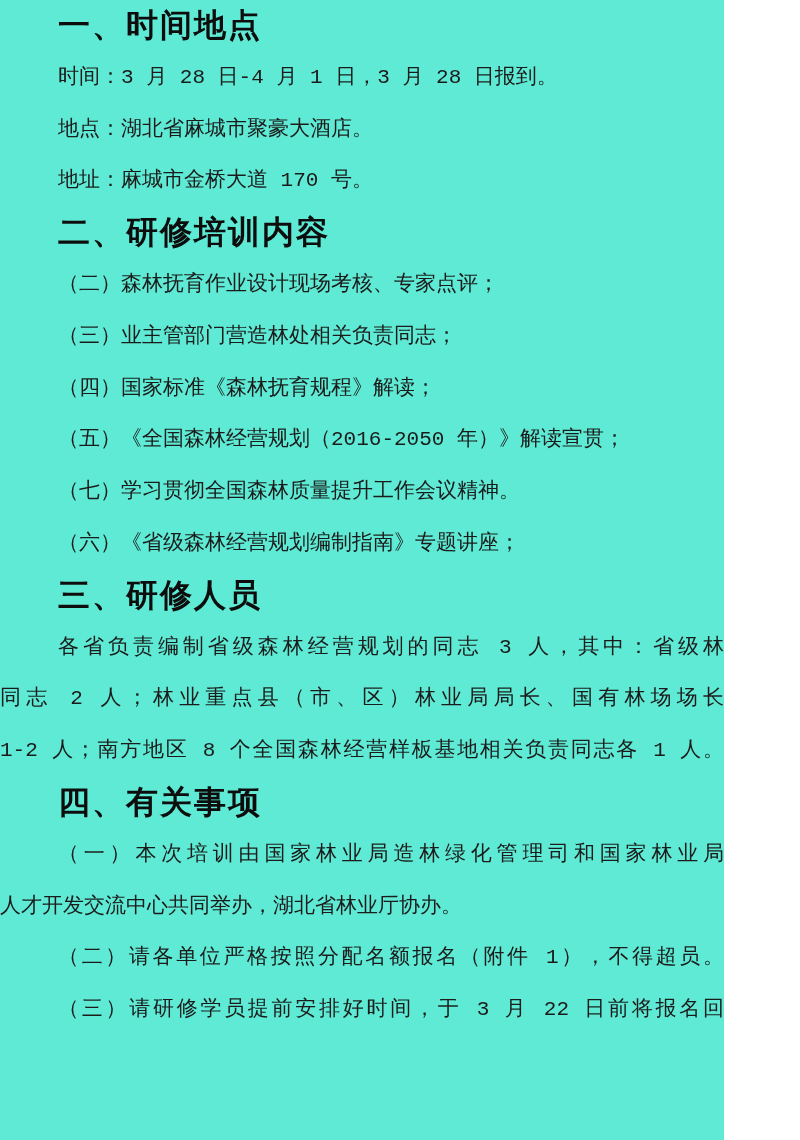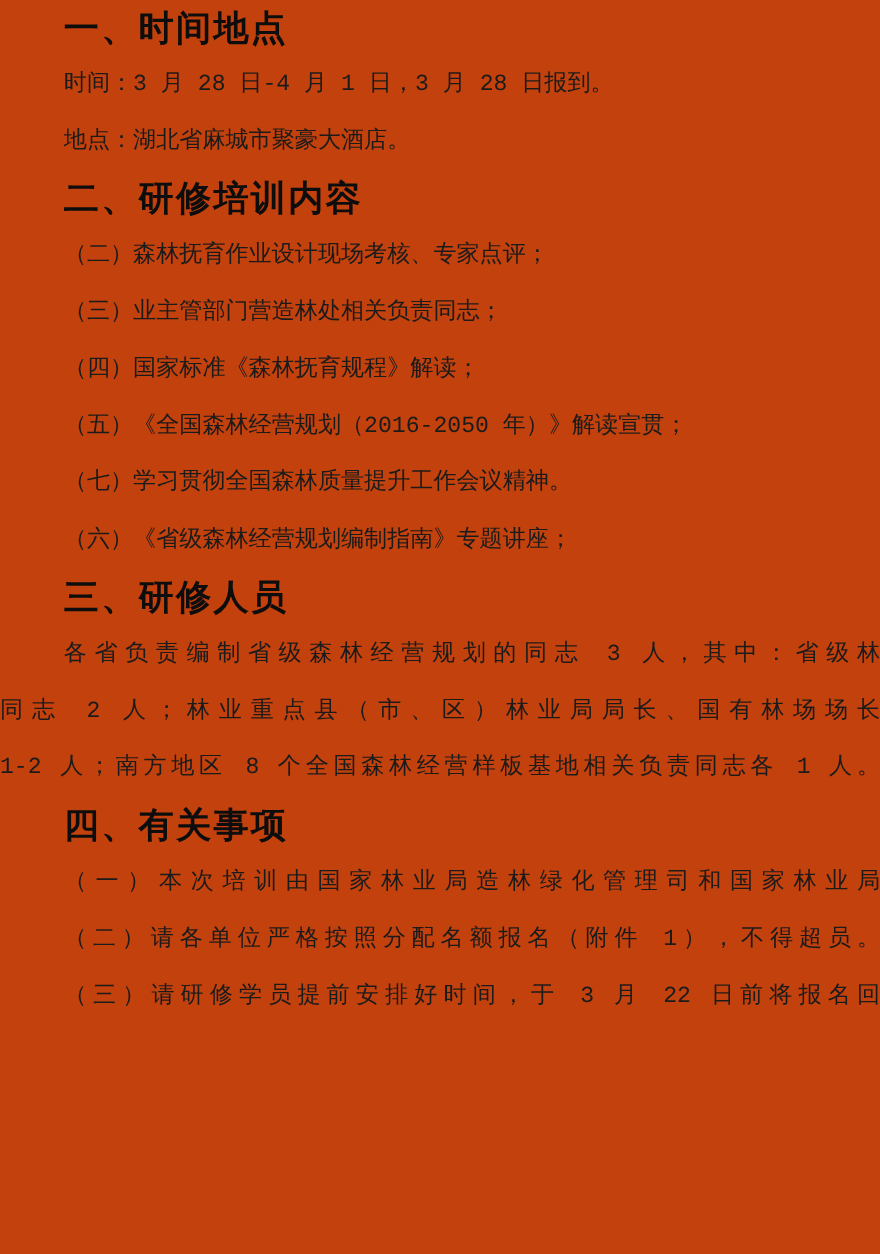--- a/index.html
+++ b/index.html
@@ -2,24 +2,24 @@
 <html lang="zh"><head>
 <meta charset="utf-8">
 <style>
   html, body {
     margin: 0;
     padding: 0;
     background: #ffffff;
   }
   .page {
     position: relative;
-    width: 800px;
+    width: 724px;
     height: 1140px;
     margin: 0;
-    background: #c2410c;
+    background: #5eead4;
     color: #1b1b1b;
     overflow: hidden;
   }
   .line {
     height: 51.8px;
     line-height: 51.8px;
     overflow: hidden;
     font-size: 21px;
     font-family: Liberation Mono, monospace;
     color: #1b1b1b;
@@ -42,32 +42,34 @@
   }
 </style>
 </head>
 <body>
 
 <div class="page">
 
   <div class="line heading indent">一、时间地点</div>
   <div class="line indent">时间：3 月 28 日-4 月 1 日，3 月 28 日报到。</div>
   <div class="line indent">地点：湖北省麻城市聚豪大酒店。</div>
+  <div class="line indent">地址：麻城市金桥大道 170 号。</div>
 
   <div class="line heading indent">二、研修培训内容</div>
   <div class="line indent">（二）森林抚育作业设计现场考核、专家点评；</div>
   <div class="line indent">（三）业主管部门营造林处相关负责同志；</div>
   <div class="line indent">（四）国家标准《森林抚育规程》解读；</div>
   <div class="line indent">（五）《全国森林经营规划（2016-2050 年）》解读宣贯；</div>
   <div class="line indent">（七）学习贯彻全国森林质量提升工作会议精神。</div>
   <div class="line indent">（六）《省级森林经营规划编制指南》专题讲座；</div>
 
   <div class="line heading indent">三、研修人员</div>
   <div class="line indent stretch">各省负责编制省级森林经营规划的同志 3 人，其中：省级林</div>
   <div class="line stretch">同志 2 人；林业重点县（市、区）林业局局长、国有林场场长</div>
   <div class="line stretch">1-2 人；南方地区 8 个全国森林经营样板基地相关负责同志各 1 人。</div>
 
   <div class="line heading indent">四、有关事项</div>
   <div class="line indent stretch">（一）本次培训由国家林业局造林绿化管理司和国家林业局</div>
+  <div class="line">人才开发交流中心共同举办，湖北省林业厅协办。</div>
   <div class="line indent stretch">（二）请各单位严格按照分配名额报名（附件 1），不得超员。</div>
   <div class="line indent stretch">（三）请研修学员提前安排好时间，于 3 月 22 日前将报名回</div>
 
 </div>
 
 </body></html>

